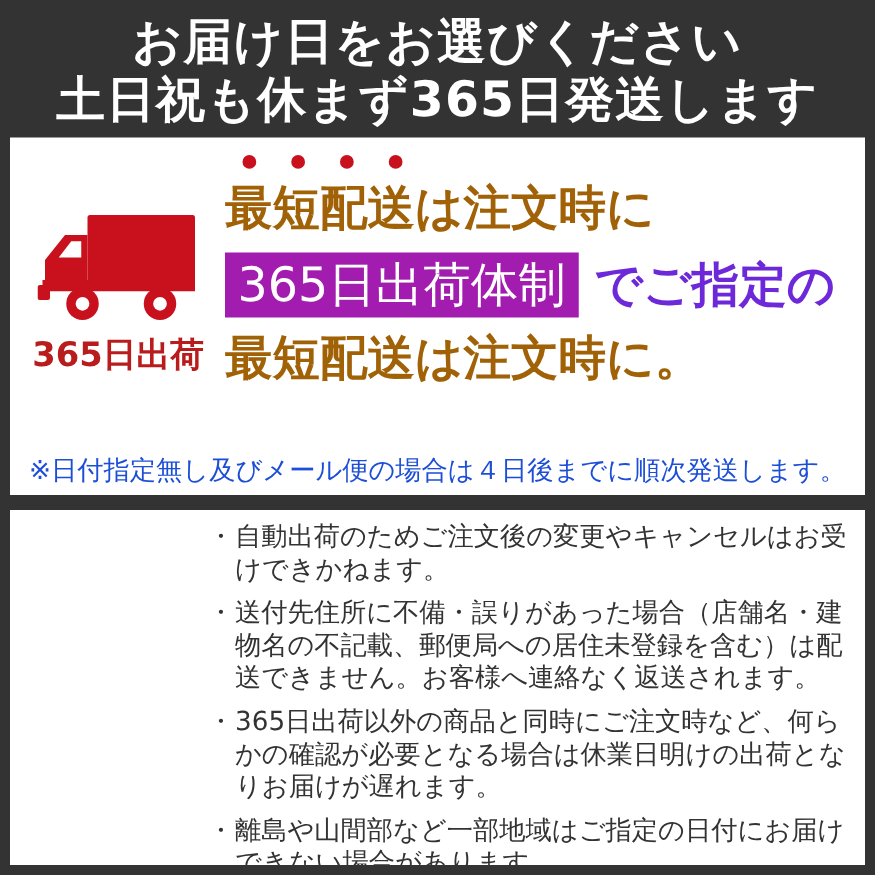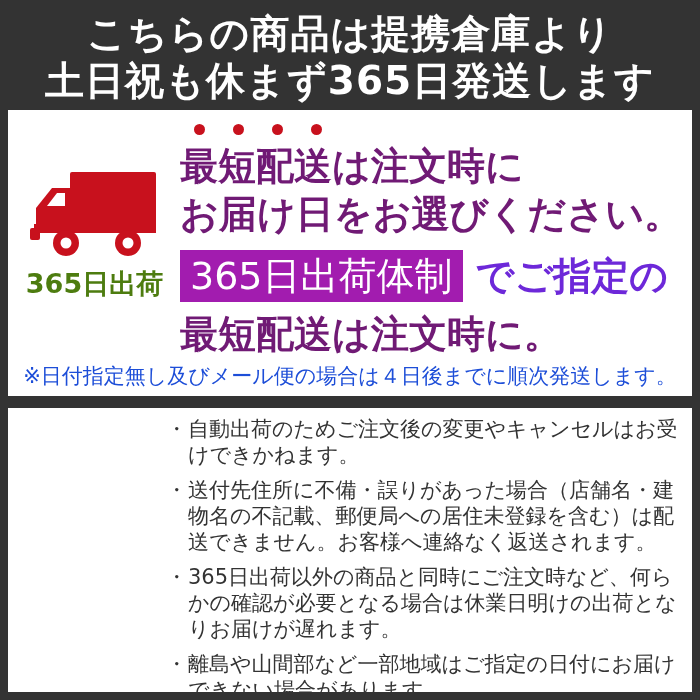--- a/index.html
+++ b/index.html
@@ -17,27 +17,27 @@
   
   .panel{
     position:absolute;left:8px;right:8px;background:#ffffff;overflow:hidden;
   }
   .panel1{top:110px;height:286px;}
   .panel2{top:408px;height:284px;}
   
   .truck-col{position:absolute;left:4px;top:56px;width:165px;text-align:center;}
   .truck-col svg{display:block;margin:0 auto;}
   .truck-label{
-    margin-top:4px;color:#4d7c0f;font-size:27px;font-weight:bold;white-space:nowrap;
+    margin-top:4px;color:#b91c1c;font-size:27px;font-weight:bold;white-space:nowrap;
   }
   .ship-main{position:absolute;left:172px;top:14px;right:8px;}
   .dots{display:flex;gap:28px;margin:0 0 7px 14px;}
   .dot{width:11px;height:11px;border-radius:50%;background:#c8111d;}
   .ship-h{
-    color:#701a75;font-size:38px;font-weight:bold;line-height:48px;white-space:nowrap;
+    color:#a16207;font-size:38px;font-weight:bold;line-height:48px;white-space:nowrap;
   }
   .badge-row{display:flex;align-items:center;margin-top:12px;white-space:nowrap;}
   .badge{
     background:#a21caf;color:#ffffff;font-size:38px;font-weight:normal;
     padding:4px 10px;line-height:44px;display:inline-block;
   }
   .badge-suffix{color:#6d28d9;font-size:38px;font-weight:bold;margin-left:13px;}
   .ship-h3{margin-top:8px;}
   .ship-note{
     position:absolute;bottom:7px;left:0;right:0;text-align:center;
@@ -55,21 +55,21 @@
   }
   .bullet-marker{flex:0 0 22px;}
   .bullet-text{flex:1;}
 </style>
 </head>
 <body>
 
 <div class="stage">
 
   <div class="banner">
-    <div class="banner-line">こちらの商品は提携倉庫より</div>
+    <div class="banner-line">お届け日をお選びください</div>
     <div class="banner-line">土日祝も休まず365日発送します</div>
   </div>
 
   <div class="panel panel1">
 
     <div class="truck-col">
       <span>
         <svg width="130" height="96" viewBox="0 0 130 96">
           <g fill="#c8111d">
             <rect x="40" y="6" width="86" height="58" rx="2"></rect>
@@ -88,21 +88,20 @@
     </div>
 
     <div class="ship-main">
       <div class="dots">
         <span class="dot"></span>
           <span class="dot"></span>
           <span class="dot"></span>
           <span class="dot"></span>
       </div>
       <div class="ship-h">最短配送は注文時に</div>
-      <div class="ship-h">お届け日をお選びください。</div>
       <div class="badge-row">
         <span class="badge">365日出荷体制</span>
         <span class="badge-suffix">でご指定の</span>
       </div>
       <div class="ship-h ship-h3">最短配送は注文時に。</div>
     </div>
 
     <div class="ship-note">※日付指定無し及びメール便の場合は４日後までに順次発送します。</div>
   </div>
 

